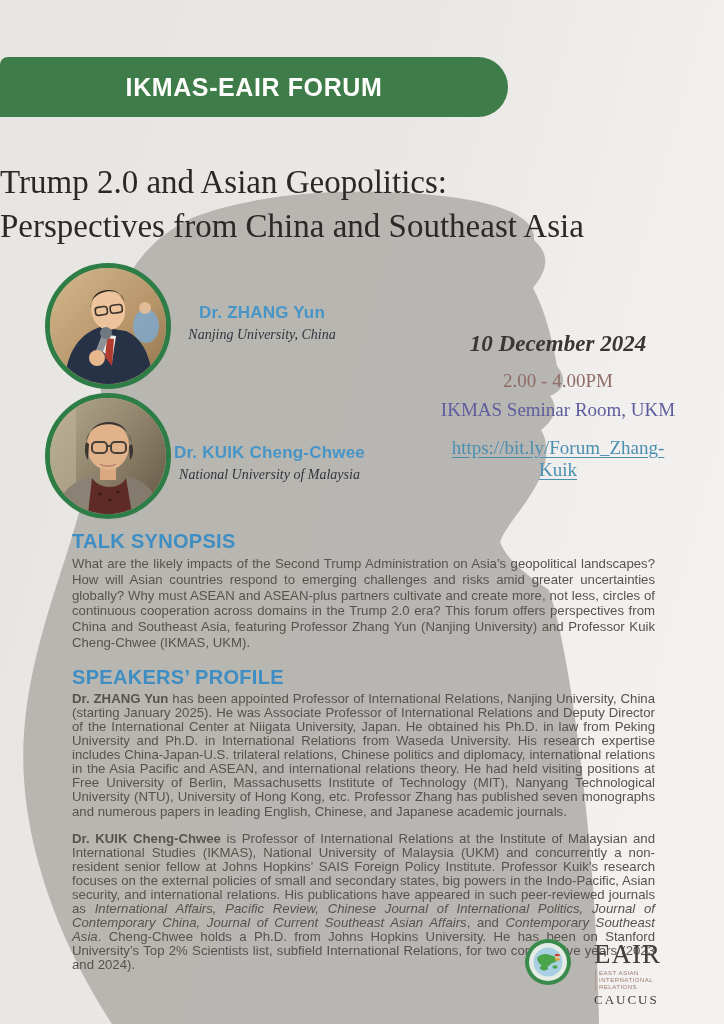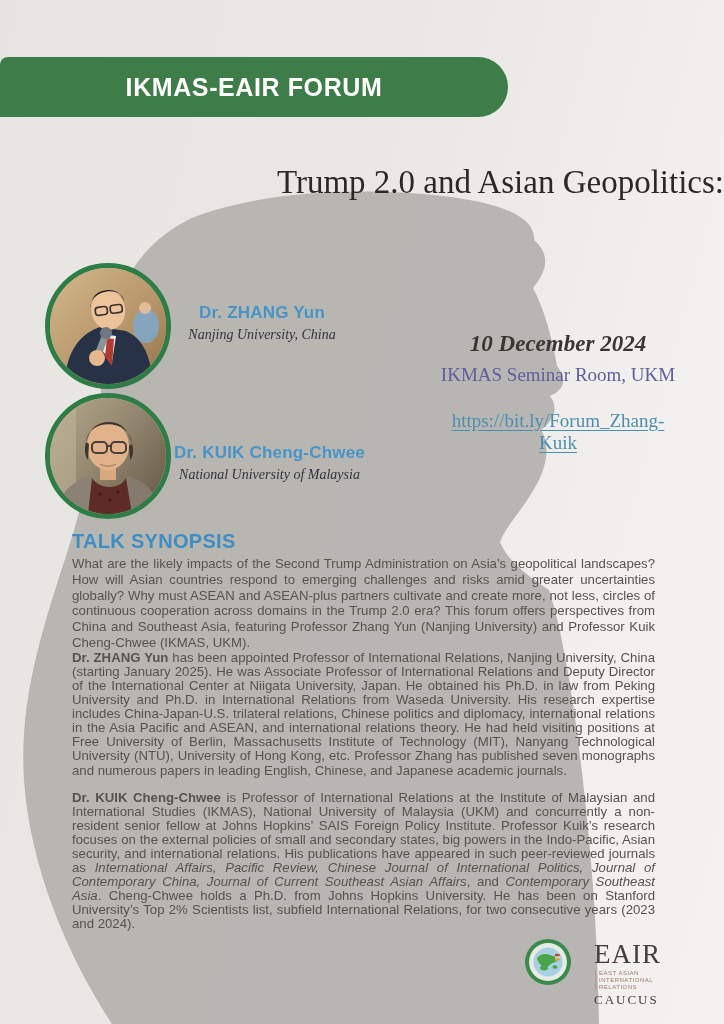--- a/index.html
+++ b/index.html
@@ -18,21 +18,21 @@
   .layer{position:absolute;left:0;top:0;width:724px;height:1024px;}
   
   .banner{
     position:absolute;left:0;top:57px;width:508px;height:60px;
     background:var(--green);border-radius:8px 30px 30px 0;
     display:flex;align-items:center;justify-content:center;
   }
   .banner span{color:#fdfdfb;font-weight:700;font-size:25px;letter-spacing:.6px;}
   
   .title{
-    position:absolute;left:0;top:160px;width:724px;text-align:right;
+    position:absolute;left:0;top:160px;width:724px;text-align:left;
     font-family:"Liberation Serif",serif;font-size:33px;line-height:44px;
     color:var(--ink);font-weight:500;
   }
   
   .photo{
     position:absolute;width:116px;height:116px;border-radius:50%;
     border:5px solid var(--border-green);overflow:hidden;background:#cbb28b;
   }
   .photo svg{display:block;width:116px;height:116px;}
   .p1{left:45px;top:263px;} .p2{left:45px;top:393px;}
@@ -40,21 +40,21 @@
   .t1{left:162px;top:303px;} .t2{left:162px;top:443px;width:215px;}
   .spk-name{color:var(--blue-name);font-weight:700;font-size:17px;letter-spacing:.2px;}
   .spk-affil{margin-top:4px;font-family:"Liberation Serif",serif;font-style:italic;font-weight:400;
     font-size:14px;color:#33333d;}
   
   .event{position:absolute;left:440px;top:331px;width:236px;text-align:center;
     font-family:"Liberation Serif",serif;}
   .ev-date,.ev-day{font-size:23px;font-weight:700;color:#3a3733;line-height:26px;font-style:italic;}
   .ev-time{margin-top:13px;font-size:19px;color:var(--time);}
   .ev-venue{margin-top:7px;font-size:19px;color:var(--venue);}
-  .ev-link{display:inline-block;margin-top:24px;font-size:19px;color:var(--link);
+  .ev-link{display:inline-block;margin-top:16px;font-size:19px;color:var(--link);
     text-decoration:underline;text-underline-offset:3px;}
   
   .text-col{position:absolute;left:72px;top:530px;width:583px;}
   .sec-head{font-size:20px;font-weight:700;color:var(--blue-head);letter-spacing:.3px;margin:0 0 3px 0;}
   .sec-head.second{margin-top:15px;}
   .text-col p{margin:0;color:var(--body);font-size:13.2px;line-height:15.8px;text-align:justify;}
   .text-col p.bio{line-height:14.1px;}
   .text-col p.bio+.bio{margin-top:13px;}
   
   .globe{position:absolute;left:524px;top:938px;width:48px;height:48px;}
@@ -89,20 +89,21 @@
     C 566 642 580 740 590 850
     C 596 916 598 975 599 1024 Z"></path>
 </svg>
 
 <div class="banner">
   <span>IKMAS-EAIR FORUM</span>
 </div>
 
 <div class="title">
   <div>Trump 2.0 and Asian Geopolitics:</div>
+  <div>Perspectives from China and Southeast Asia</div>
 </div>
 
 <div class="photo p1">
   <svg viewBox="0 0 116 116">
     <defs>
       <linearGradient id="bg1" x1="0" y1="0" x2="1" y2="1">
         <stop offset="0" stop-color="#d4b88e"></stop>
           <stop offset="0.6" stop-color="#b59468"></stop>
           <stop offset="1" stop-color="#8f734e"></stop>
       </linearGradient>
@@ -157,28 +158,30 @@
     <path d="M50 66 C54 69 62 69 66 66" stroke="#b5836a" stroke-width="1.5" fill="none"></path>
   </svg>
 </div>
 <div class="spk-text t2">
   <div class="spk-name">Dr. KUIK Cheng-Chwee</div>
   <div class="spk-affil">National University of Malaysia</div>
 </div>
 
 <div class="event">
   <div class="ev-date">10 December 2024</div>
+  <div class="ev-time">2.00 - 4.00PM</div>
   <div class="ev-venue">IKMAS Seminar Room, UKM</div>
   <a class="ev-link" href="#">https://bit.ly/Forum_Zhang-Kuik</a>
 </div>
 
 <div class="text-col">
   <h3 class="sec-head">TALK SYNOPSIS</h3>
   <p>What are the likely impacts of the Second Trump Administration on Asia’s geopolitical landscapes? How will Asian countries respond to emerging challenges and risks amid greater uncertainties globally? Why must ASEAN and ASEAN-plus partners cultivate and create more, not less, circles of continuous cooperation across domains in the Trump 2.0 era? This forum offers perspectives from China and Southeast Asia, featuring Professor Zhang Yun (Nanjing University) and Professor Kuik Cheng-Chwee (IKMAS, UKM).</p>
 
+  <h3 class="sec-head second">SPEAKERS’ PROFILE</h3>
   <p class="bio"><span style="font-weight: 700;">Dr. ZHANG Yun</span><span> has been appointed Professor of International Relations, Nanjing University, China (starting January 2025). He was Associate Professor of International Relations and Deputy Director of the International Center at Niigata University, Japan. He obtained his Ph.D. in law from Peking University and Ph.D. in International Relations from Waseda University. His research expertise includes China-Japan-U.S. trilateral relations, Chinese politics and diplomacy, international relations in the Asia Pacific and ASEAN, and international relations theory. He had held visiting positions at Free University of Berlin, Massachusetts Institute of Technology (MIT), Nanyang Technological University (NTU), University of Hong Kong, etc. Professor Zhang has published seven monographs and numerous papers in leading English, Chinese, and Japanese academic journals.</span></p>
   <p class="bio"><span style="font-weight: 700;">Dr. KUIK Cheng-Chwee</span><span> is Professor of International Relations at the Institute of Malaysian and International Studies (IKMAS), National University of Malaysia (UKM) and concurrently a non-resident senior fellow at Johns Hopkins’ SAIS Foreign Policy Institute. Professor Kuik’s research focuses on the external policies of small and secondary states, big powers in the Indo-Pacific, Asian security, and international relations. His publications have appeared in such peer-reviewed journals as </span><span style="font-style: italic;">International Affairs, Pacific Review, Chinese Journal of International Politics, Journal of Contemporary China, Journal of Current Southeast Asian Affairs</span><span>, and </span><span style="font-style: italic;">Contemporary Southeast Asia</span><span>. Cheng-Chwee holds a Ph.D. from Johns Hopkins University. He has been on Stanford University’s Top 2% Scientists list, subfield International Relations, for two consecutive years (2023 and 2024).</span></p>
 </div>
 
 <svg class="globe" viewBox="0 0 48 48">
   <circle cx="24" cy="24" r="23" fill="#3a8a4c"></circle>
   <circle cx="24" cy="24" r="19" fill="#e6ece4"></circle>
   <circle cx="24" cy="24" r="14.5" fill="#a9cfe3"></circle>
   <path d="M13 20 C16 16 22 15 26 17 C30 19 33 18 35 21 C33 25 28 24 26 27 C23 30 18 29 16 26 C14 24 13 22 13 20 Z" fill="#4aa54a"></path>
   <ellipse cx="20" cy="30" rx="4" ry="2.4" fill="#4aa54a"></ellipse>

